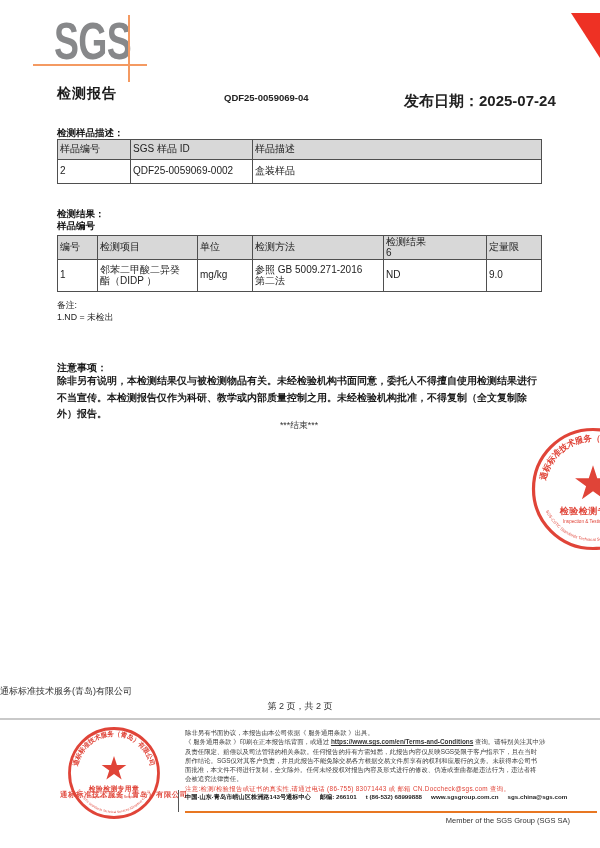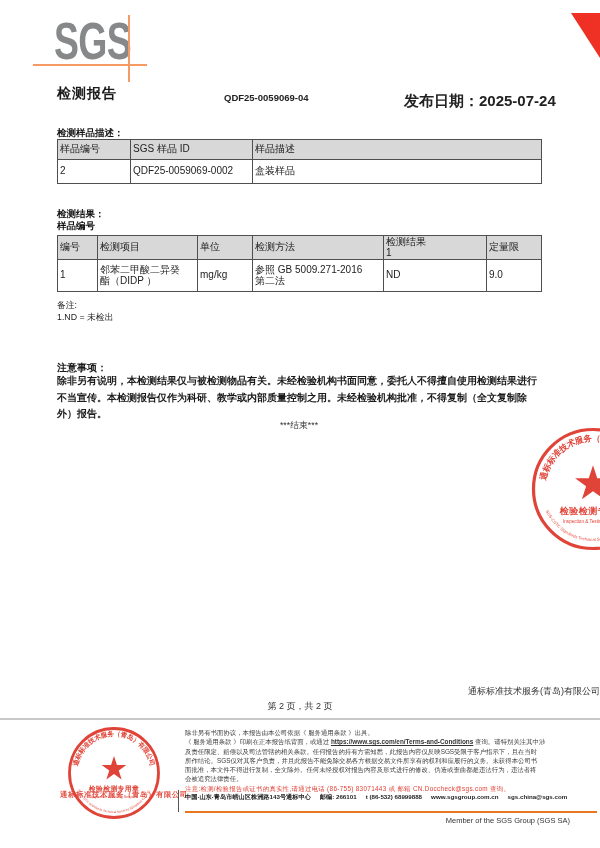--- a/index.html
+++ b/index.html
@@ -31,21 +31,21 @@
   .t1-row td{height:21px;}
   .t2-head td{height:21px;}
   .t2-row td{height:29px;}
 
   .notes{left:57px;top:300px;font-size:8.8px;line-height:11.5px;color:#222;}
   .notice-h{left:57px;top:361px;font-size:10px;font-weight:700;}
   .notice-body{left:57px;top:373px;width:500px;font-size:10px;font-weight:700;line-height:16.5px;}
   .endmark{left:57px;top:420px;width:484px;text-align:center;font-size:8.8px;color:#333;}
 
   
-  .f-company{left:0;top:685px;width:600px;text-align:right;font-size:9px;color:#333;}
+  .f-company{left:0;top:685px;width:600px;text-align:left;font-size:9px;color:#333;}
   .f-page{left:0;top:700px;width:600px;text-align:center;font-size:9px;color:#333;}
   .f-divider{left:0;top:718px;width:600px;height:2px;background:#C9C9C9;}
   .terms{left:185px;top:728px;width:412px;font-size:6.4px;line-height:9.3px;color:#3b3b3b;}
   .terms .lnk{font-weight:700;text-decoration:underline;color:#333;}
   .terms .red{color:#E04438;letter-spacing:.3px;}
   .addr-vline{left:178px;top:790px;width:1px;height:22px;background:#555;}
   .addr{left:185px;top:793px;width:414px;display:flex;gap:9px;font-size:6.2px;
         font-weight:700;color:#222;white-space:nowrap;}
   .f-orange{left:185px;top:811px;width:412px;height:2px;background:#E87722;}
   .member{left:185px;top:816px;width:385px;text-align:right;font-size:7.5px;color:#333;}
@@ -108,21 +108,21 @@
         <col style="width:103px">
         <col style="width:55px">
       </colgroup>
     <thead>
       <tr class="t2-head">
         <td>编号</td>
         <td>检测项目</td>
         <td>单位</td>
         <td>检测方法</td>
         <td class="pre">检测结果
-1</td>
+6</td>
         <td>定量限</td>
       </tr>
     </thead>
     <tbody>
       <tr class="t2-row">
         <td>1</td>
         <td class="pre">邻苯二甲酸二异癸
 酯（DIDP ）</td>
         <td>mg/kg</td>
         <td class="pre">参照 GB 5009.271-2016

